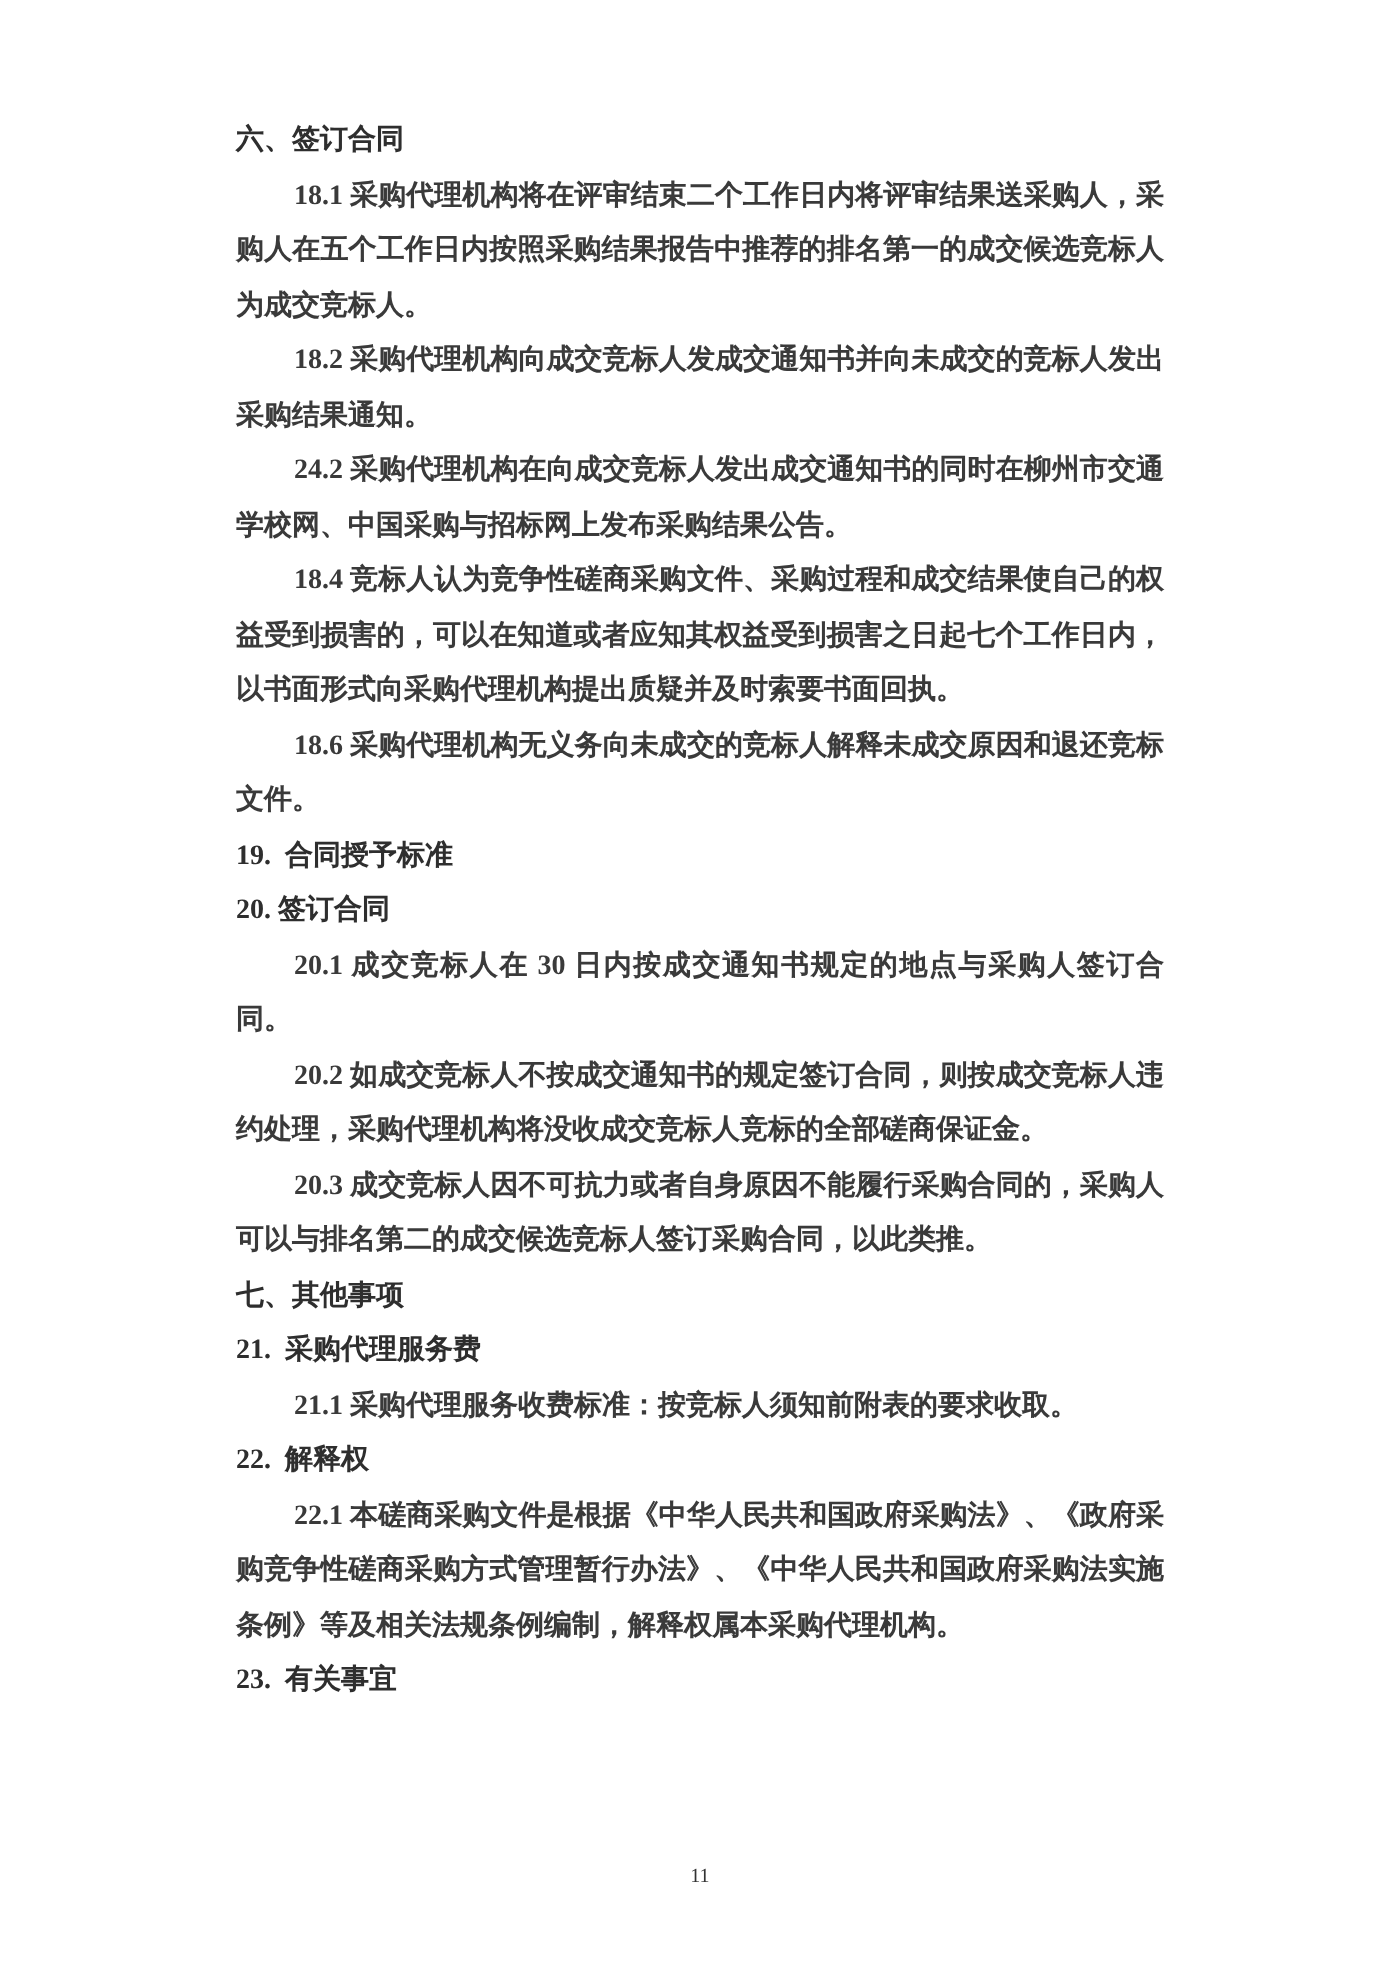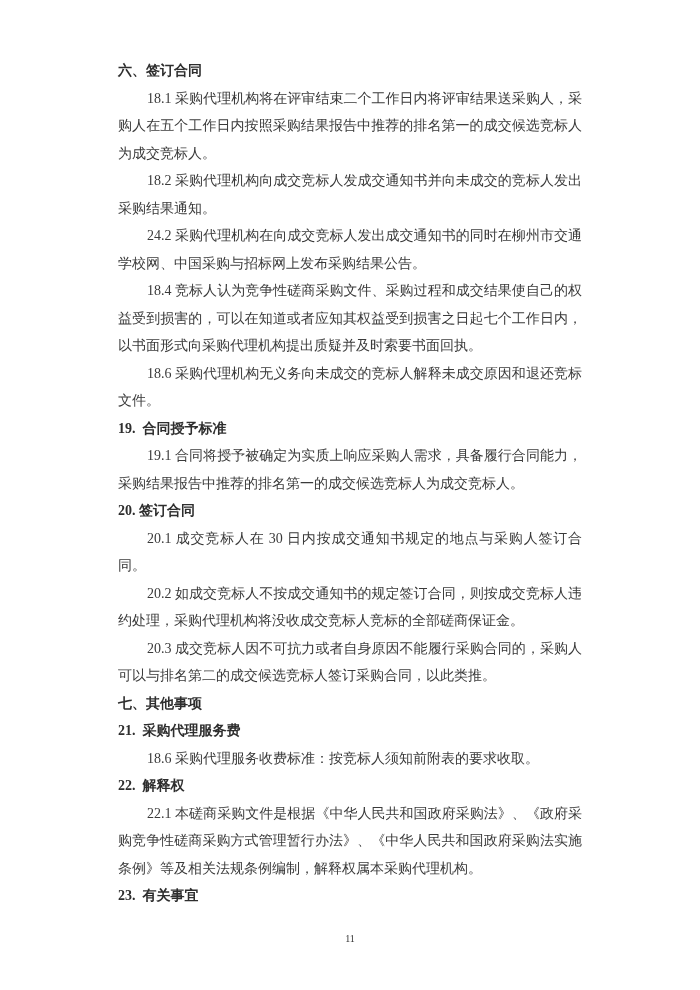--- a/index.html
+++ b/index.html
@@ -20,20 +20,21 @@
   .content {
     position: absolute;
     top: 57px;
     left: 66px;
     right: 66px;
   }
   .blk {
     font-size: 14px;
     line-height: 27.5px;
     margin: 0;
+    font-weight: bold;
   }
   .h1, .h2 {
     font-weight: bold;
     color: #2e2e2e;
     white-space: pre-wrap;
   }
   .p {
     text-align: justify;
     text-indent: 29px;
   }
@@ -52,26 +53,25 @@
 
 <div class="page">
   <div class="content">
     <div class="blk h1">六、签订合同</div>
     <div class="blk p">18.1 采购代理机构将在评审结束二个工作日内将评审结果送采购人，采购人在五个工作日内按照采购结果报告中推荐的排名第一的成交候选竞标人为成交竞标人。</div>
     <div class="blk p">18.2 采购代理机构向成交竞标人发成交通知书并向未成交的竞标人发出采购结果通知。</div>
     <div class="blk p">24.2 采购代理机构在向成交竞标人发出成交通知书的同时在柳州市交通学校网、中国采购与招标网上发布采购结果公告。</div>
     <div class="blk p">18.4 竞标人认为竞争性磋商采购文件、采购过程和成交结果使自己的权益受到损害的，可以在知道或者应知其权益受到损害之日起七个工作日内，以书面形式向采购代理机构提出质疑并及时索要书面回执。</div>
     <div class="blk p">18.6 采购代理机构无义务向未成交的竞标人解释未成交原因和退还竞标文件。</div>
     <div class="blk h2">19.  合同授予标准</div>
-    <div class="blk p">19.1 合同将授予被确定为实质上响应采购人需求，具备履行合同能力，采购结果报告中推荐的排名第一的成交候选竞标人为成交竞标人。</div>
     <div class="blk h2">20. 签订合同</div>
     <div class="blk p">20.1 成交竞标人在 30 日内按成交通知书规定的地点与采购人签订合同。</div>
     <div class="blk p">20.2 如成交竞标人不按成交通知书的规定签订合同，则按成交竞标人违约处理，采购代理机构将没收成交竞标人竞标的全部磋商保证金。</div>
     <div class="blk p">20.3 成交竞标人因不可抗力或者自身原因不能履行采购合同的，采购人可以与排名第二的成交候选竞标人签订采购合同，以此类推。</div>
     <div class="blk h1">七、其他事项</div>
     <div class="blk h2">21.  采购代理服务费</div>
-    <div class="blk p">18.6 采购代理服务收费标准：按竞标人须知前附表的要求收取。</div>
+    <div class="blk p">21.1 采购代理服务收费标准：按竞标人须知前附表的要求收取。</div>
     <div class="blk h2">22.  解释权</div>
     <div class="blk p">22.1 本磋商采购文件是根据《中华人民共和国政府采购法》、《政府采购竞争性磋商采购方式管理暂行办法》、《中华人民共和国政府采购法实施条例》等及相关法规条例编制，解释权属本采购代理机构。</div>
     <div class="blk h2">23.  有关事宜</div>
   </div>
   <div class="pageno">11</div>
 </div>
 
 </body></html>

